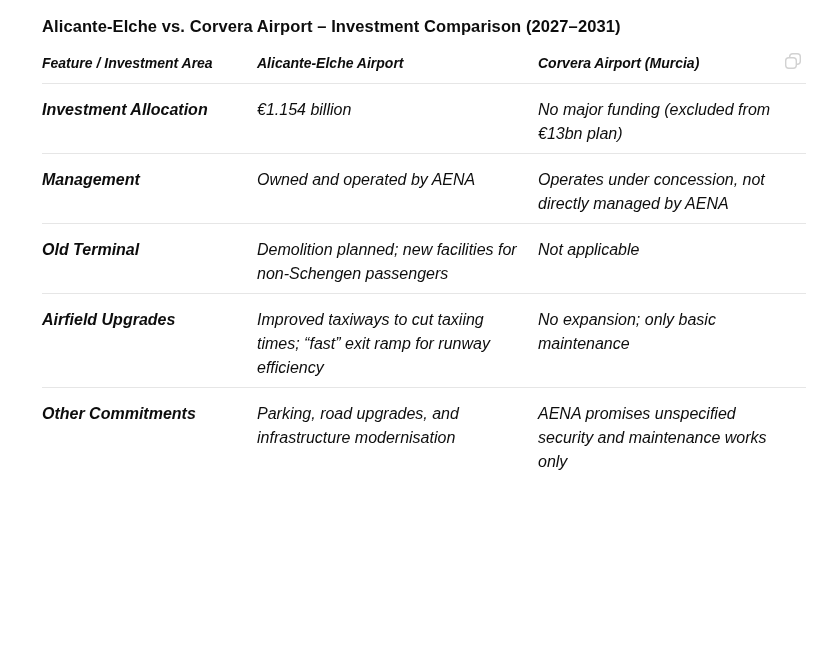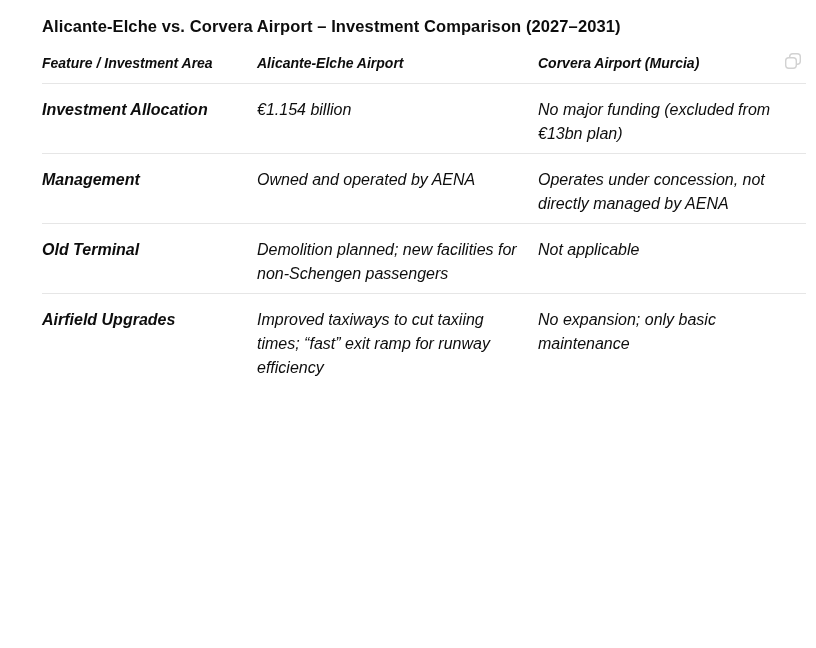--- a/index.html
+++ b/index.html
@@ -113,18 +113,23 @@
         <tr>
           <td class="feature">Old Terminal</td>
           <td>Demolition planned; new facilities for non-Schengen passengers</td>
           <td>Not applicable</td>
         </tr>
         <tr>
           <td class="feature">Airfield Upgrades</td>
           <td>Improved taxiways to cut taxiing times; “fast” exit ramp for runway efficiency</td>
           <td>No expansion; only basic maintenance</td>
         </tr>
+        <tr>
+          <td class="feature">Other Commitments</td>
+          <td>Parking, road upgrades, and infrastructure modernisation</td>
+          <td>AENA promises unspecified security and maintenance works only</td>
+        </tr>
       </tbody>
     </table>
 
   </div>
 
 </div>
 
 </body></html>

